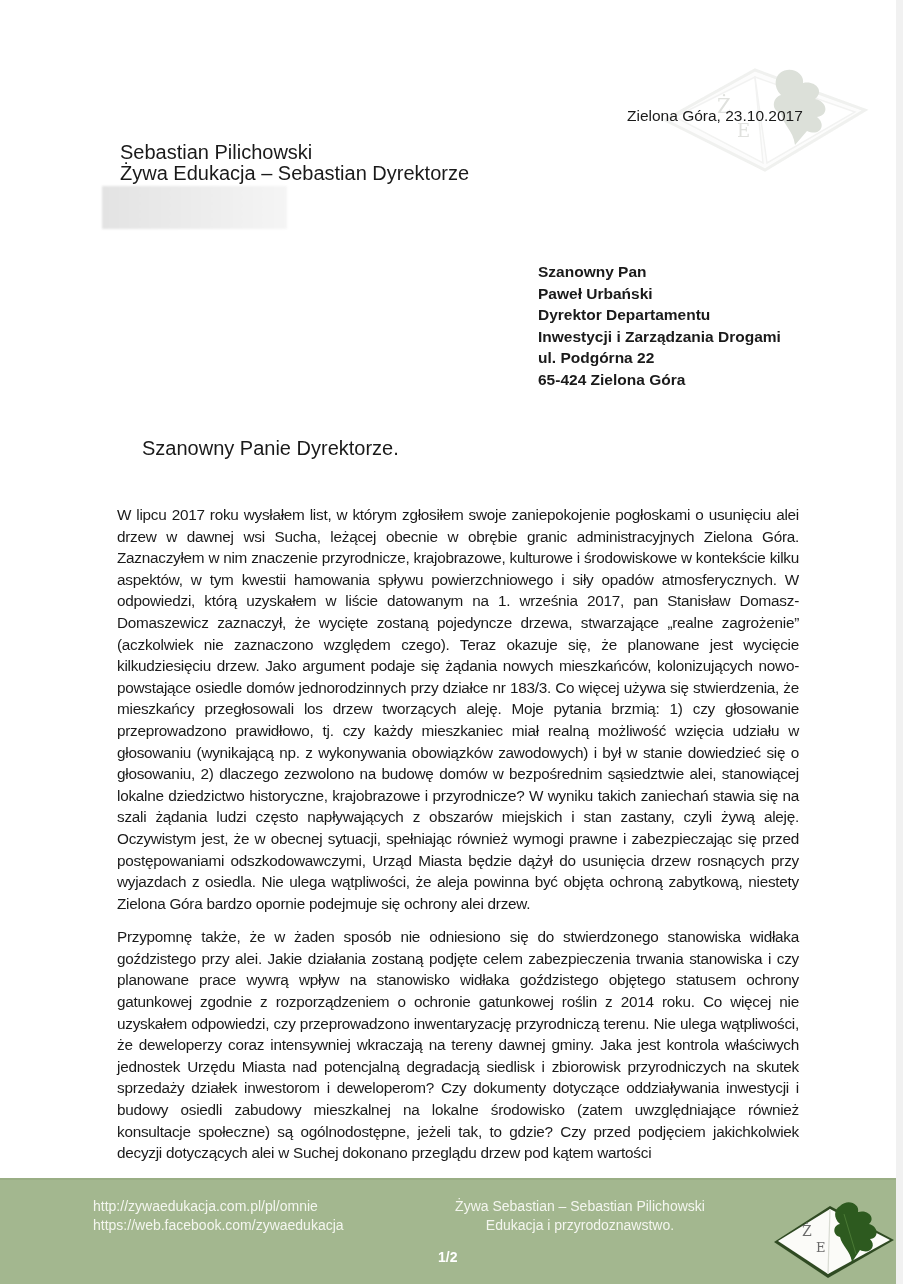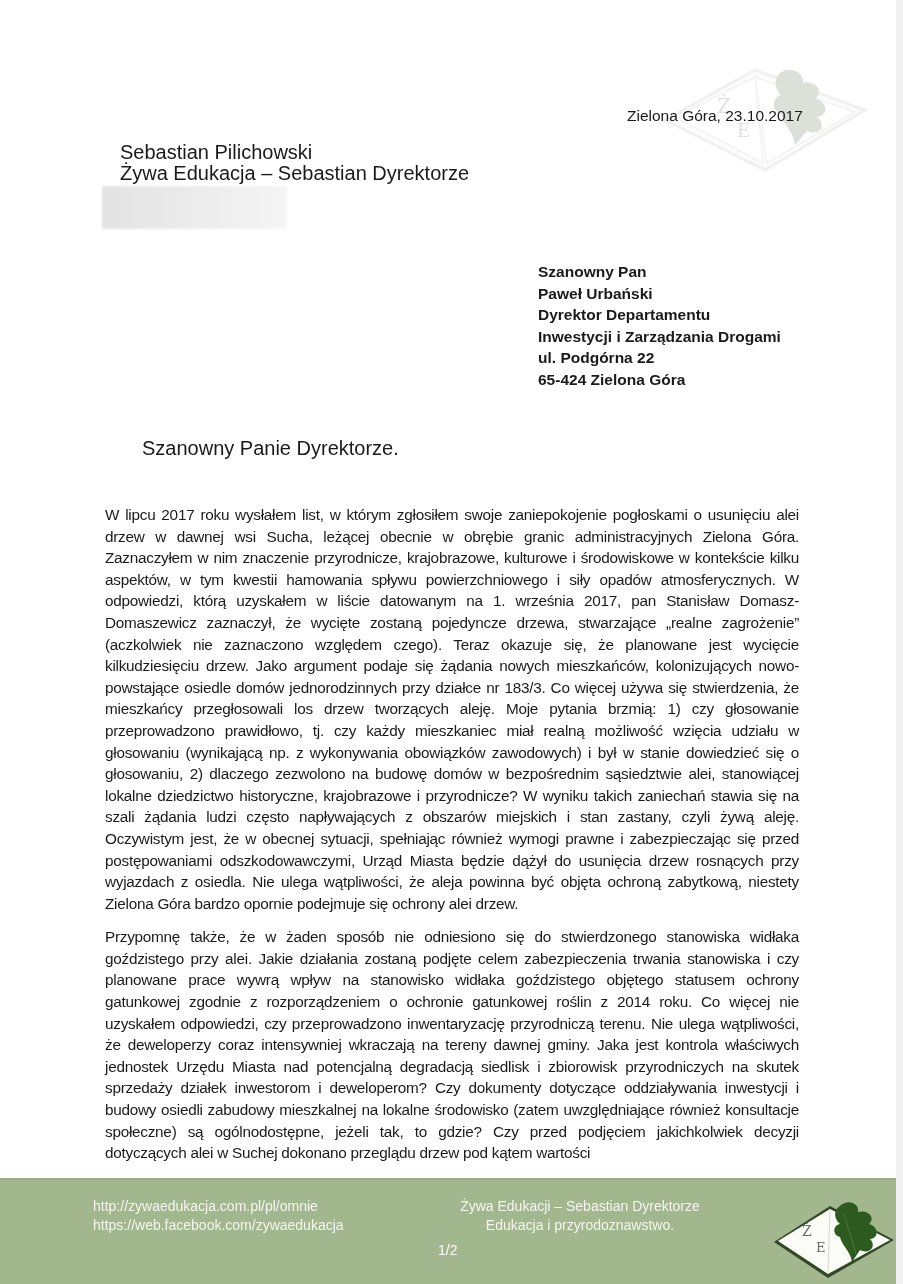--- a/index.html
+++ b/index.html
@@ -26,32 +26,32 @@
   .recipient { position: absolute; left: 538px; top: 261px; font-size: 15.5px; line-height: 21.5px; font-weight: bold; }
 
   .salutation { position: absolute; left: 105px; top: 437px; font-size: 20px; margin-left: 37px; }
 
   .body-text {
     position: absolute; left: 105px; top: 504px; width: 694px;
     font-size: 15.3px; line-height: 21.6px; text-align: justify;
     font-family: "Liberation Sans Narrow", "Liberation Sans", sans-serif;
     letter-spacing: -0.25px;
   }
-  .body-text p { margin: 0 0 12px 0; }
+  .body-text p { margin: 0 0 12px 12px; }
 
   .footer {
     position: absolute; left: 0; top: 1178px; width: 896px; height: 106px;
     background: #a3b78f;
     border-top: 2px solid #9aae85;
     color: #f4f6ef;
     font-size: 14px;
   }
   .footer .links { position: absolute; left: 93px; top: 17px; line-height: 19px; }
   .footer .org { position: absolute; left: 430px; top: 17px; width: 300px; text-align: center; line-height: 19px; }
-  .footer .page-num { position: absolute; left: 438px; top: 62px; font-weight: normal; font-size: 14px; color: #ffffff; }
+  .footer .page-num { position: absolute; left: 438px; top: 69px; font-weight: bold; font-size: 14px; color: #ffffff; }
   .footer .logo { position: absolute; left: 770px; top: 12px; width: 128px; height: 88px; }
 </style>
 </head>
 <body>
 
 <div class="page">
 
   <svg class="watermark" viewBox="0 0 220 150">
     <g opacity="0.35">
       <polygon points="10,95 100,45 210,85 110,145" fill="#f7f7f5" stroke="#cfd2cc" stroke-width="3"></polygon>
@@ -86,21 +86,21 @@
     <p>W lipcu 2017 roku wysłałem list, w którym zgłosiłem swoje zaniepokojenie pogłoskami o usunięciu alei drzew w dawnej wsi Sucha, leżącej obecnie w obrębie granic administracyjnych Zielona Góra. Zaznaczyłem w nim znaczenie przyrodnicze, krajobrazowe, kulturowe i środowiskowe w kontekście kilku aspektów, w tym kwestii hamowania spływu powierzchniowego i siły opadów atmosferycznych. W odpowiedzi, którą uzyskałem w liście datowanym na 1. września 2017, pan Stanisław Domasz-Domaszewicz zaznaczył, że wycięte zostaną pojedyncze drzewa, stwarzające „realne zagrożenie” (aczkolwiek nie zaznaczono względem czego). Teraz okazuje się, że planowane jest wycięcie kilkudziesięciu drzew. Jako argument podaje się żądania nowych mieszkańców, kolonizujących nowo-powstające osiedle domów jednorodzinnych przy działce nr 183/3. Co więcej używa się stwierdzenia, że mieszkańcy przegłosowali los drzew tworzących aleję. Moje pytania brzmią: 1) czy głosowanie przeprowadzono prawidłowo, tj. czy każdy mieszkaniec miał realną możliwość wzięcia udziału w głosowaniu (wynikającą np. z wykonywania obowiązków zawodowych) i był w stanie dowiedzieć się o głosowaniu, 2) dlaczego zezwolono na budowę domów w bezpośrednim sąsiedztwie alei, stanowiącej lokalne dziedzictwo historyczne, krajobrazowe i przyrodnicze? W wyniku takich zaniechań stawia się na szali żądania ludzi często napływających z obszarów miejskich i stan zastany, czyli żywą aleję. Oczywistym jest, że w obecnej sytuacji, spełniając również wymogi prawne i zabezpieczając się przed postępowaniami odszkodowawczymi, Urząd Miasta będzie dążył do usunięcia drzew rosnących przy wyjazdach z osiedla. Nie ulega wątpliwości, że aleja powinna być objęta ochroną zabytkową, niestety Zielona Góra bardzo opornie podejmuje się ochrony alei drzew.</p>
     <p>Przypomnę także, że w żaden sposób nie odniesiono się do stwierdzonego stanowiska widłaka goździstego przy alei. Jakie działania zostaną podjęte celem zabezpieczenia trwania stanowiska i czy planowane prace wywrą wpływ na stanowisko widłaka goździstego objętego statusem ochrony gatunkowej zgodnie z rozporządzeniem o ochronie gatunkowej roślin z 2014 roku. Co więcej nie uzyskałem odpowiedzi, czy przeprowadzono inwentaryzację przyrodniczą terenu. Nie ulega wątpliwości, że deweloperzy coraz intensywniej wkraczają na tereny dawnej gminy. Jaka jest kontrola właściwych jednostek Urzędu Miasta nad potencjalną degradacją siedlisk i zbiorowisk przyrodniczych na skutek sprzedaży działek inwestorom i deweloperom? Czy dokumenty dotyczące oddziaływania inwestycji i budowy osiedli zabudowy mieszkalnej na lokalne środowisko (zatem uwzględniające również konsultacje społeczne) są ogólnodostępne, jeżeli tak, to gdzie? Czy przed podjęciem jakichkolwiek decyzji dotyczących alei w Suchej dokonano przeglądu drzew pod kątem wartości</p>
   </div>
 
   <div class="footer">
     <div class="links">
       <div>http://zywaedukacja.com.pl/pl/omnie</div>
       <div>https://web.facebook.com/zywaedukacja</div>
     </div>
     <div class="org">
-      <div>Żywa Edukacji – Sebastian Dyrektorze</div>
+      <div>Żywa Sebastian – Sebastian Pilichowski</div>
       <div>Edukacja i przyrodoznawstwo.</div>
     </div>
     <div class="page-num">1/2</div>
 
     <svg class="logo" viewBox="0 0 128 88">
       <polygon points="4,50 60,14 124,48 58,86" fill="#2f4a22"></polygon>
       <polygon points="8,49 60,17 120,48 58,82" fill="#fbfbf8"></polygon>
       <line x1="60" y1="17" x2="58" y2="82" stroke="#d8dbd2" stroke-width="1.2"></line>
       <path d="M70,14 C78,6 90,12 88,20 C98,17 106,26 99,32 C108,34 110,46 100,47 C107,54 100,63 90,58 L82,70 C80,58 72,54 70,45 C62,43 63,33 70,32 C63,26 64,17 70,14 Z" fill="#2d5a1f"></path>
       <path d="M74,22 L86,62" stroke="#4a7a35" stroke-width="1"></path>

